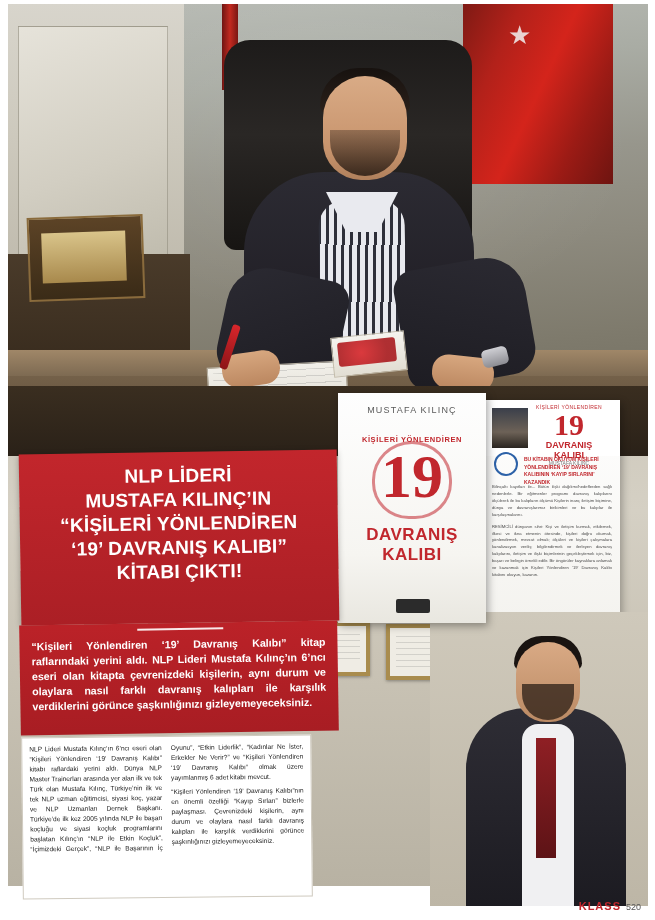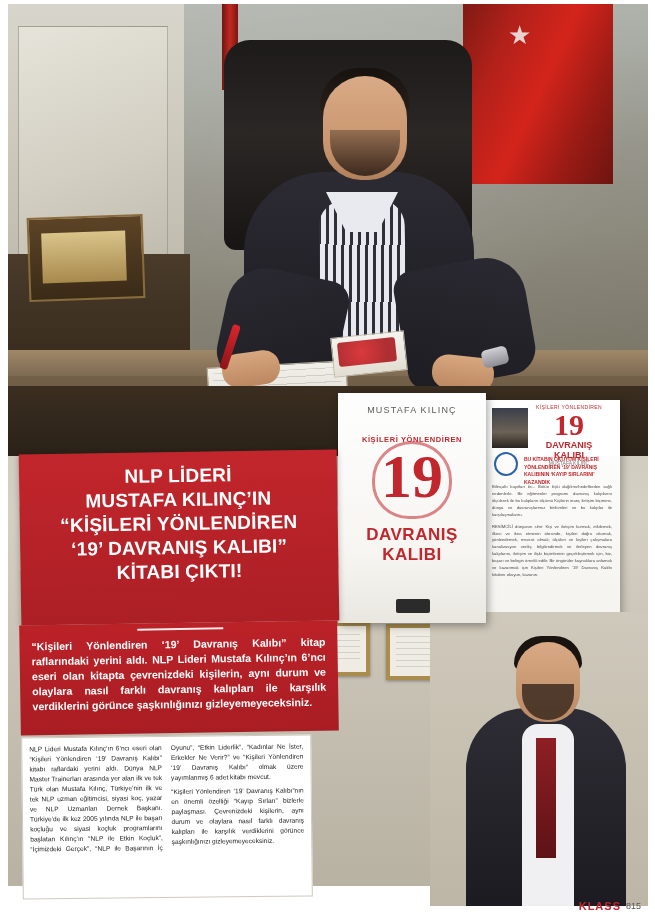--- a/index.html
+++ b/index.html
@@ -408,21 +408,21 @@
     text-align: justify;
     height: 100%;
     overflow: hidden;
   }
   .body-cols p { margin: 0 0 4px 0; }
 
   
   .footer {
     position: absolute; right: 14px; bottom: 8px;
     z-index: 10;
-    display: flex; align-items: center; gap: 5px;
+    display: flex; align-items: flex-end; gap: 5px;
   }
   .footer .brand {
     font-size: 11px; font-weight: bold; color: #c1272d; letter-spacing: 1px;
   }
   .footer .pageno {
     font-size: 9px; color: #555;
   }
 
   
   .margin-left, .margin-right, .margin-top, .margin-bottom {
@@ -540,16 +540,16 @@
     </div>
   </div>
 
   <div class="margin-left"></div>
   <div class="margin-right"></div>
   <div class="margin-top"></div>
   <div class="margin-bottom"></div>
 
   <div class="footer">
     <span class="brand">KLASS</span>
-    <span class="pageno">815</span>
+    <span class="pageno">520</span>
   </div>
 
 </div>
 
 </body></html>

